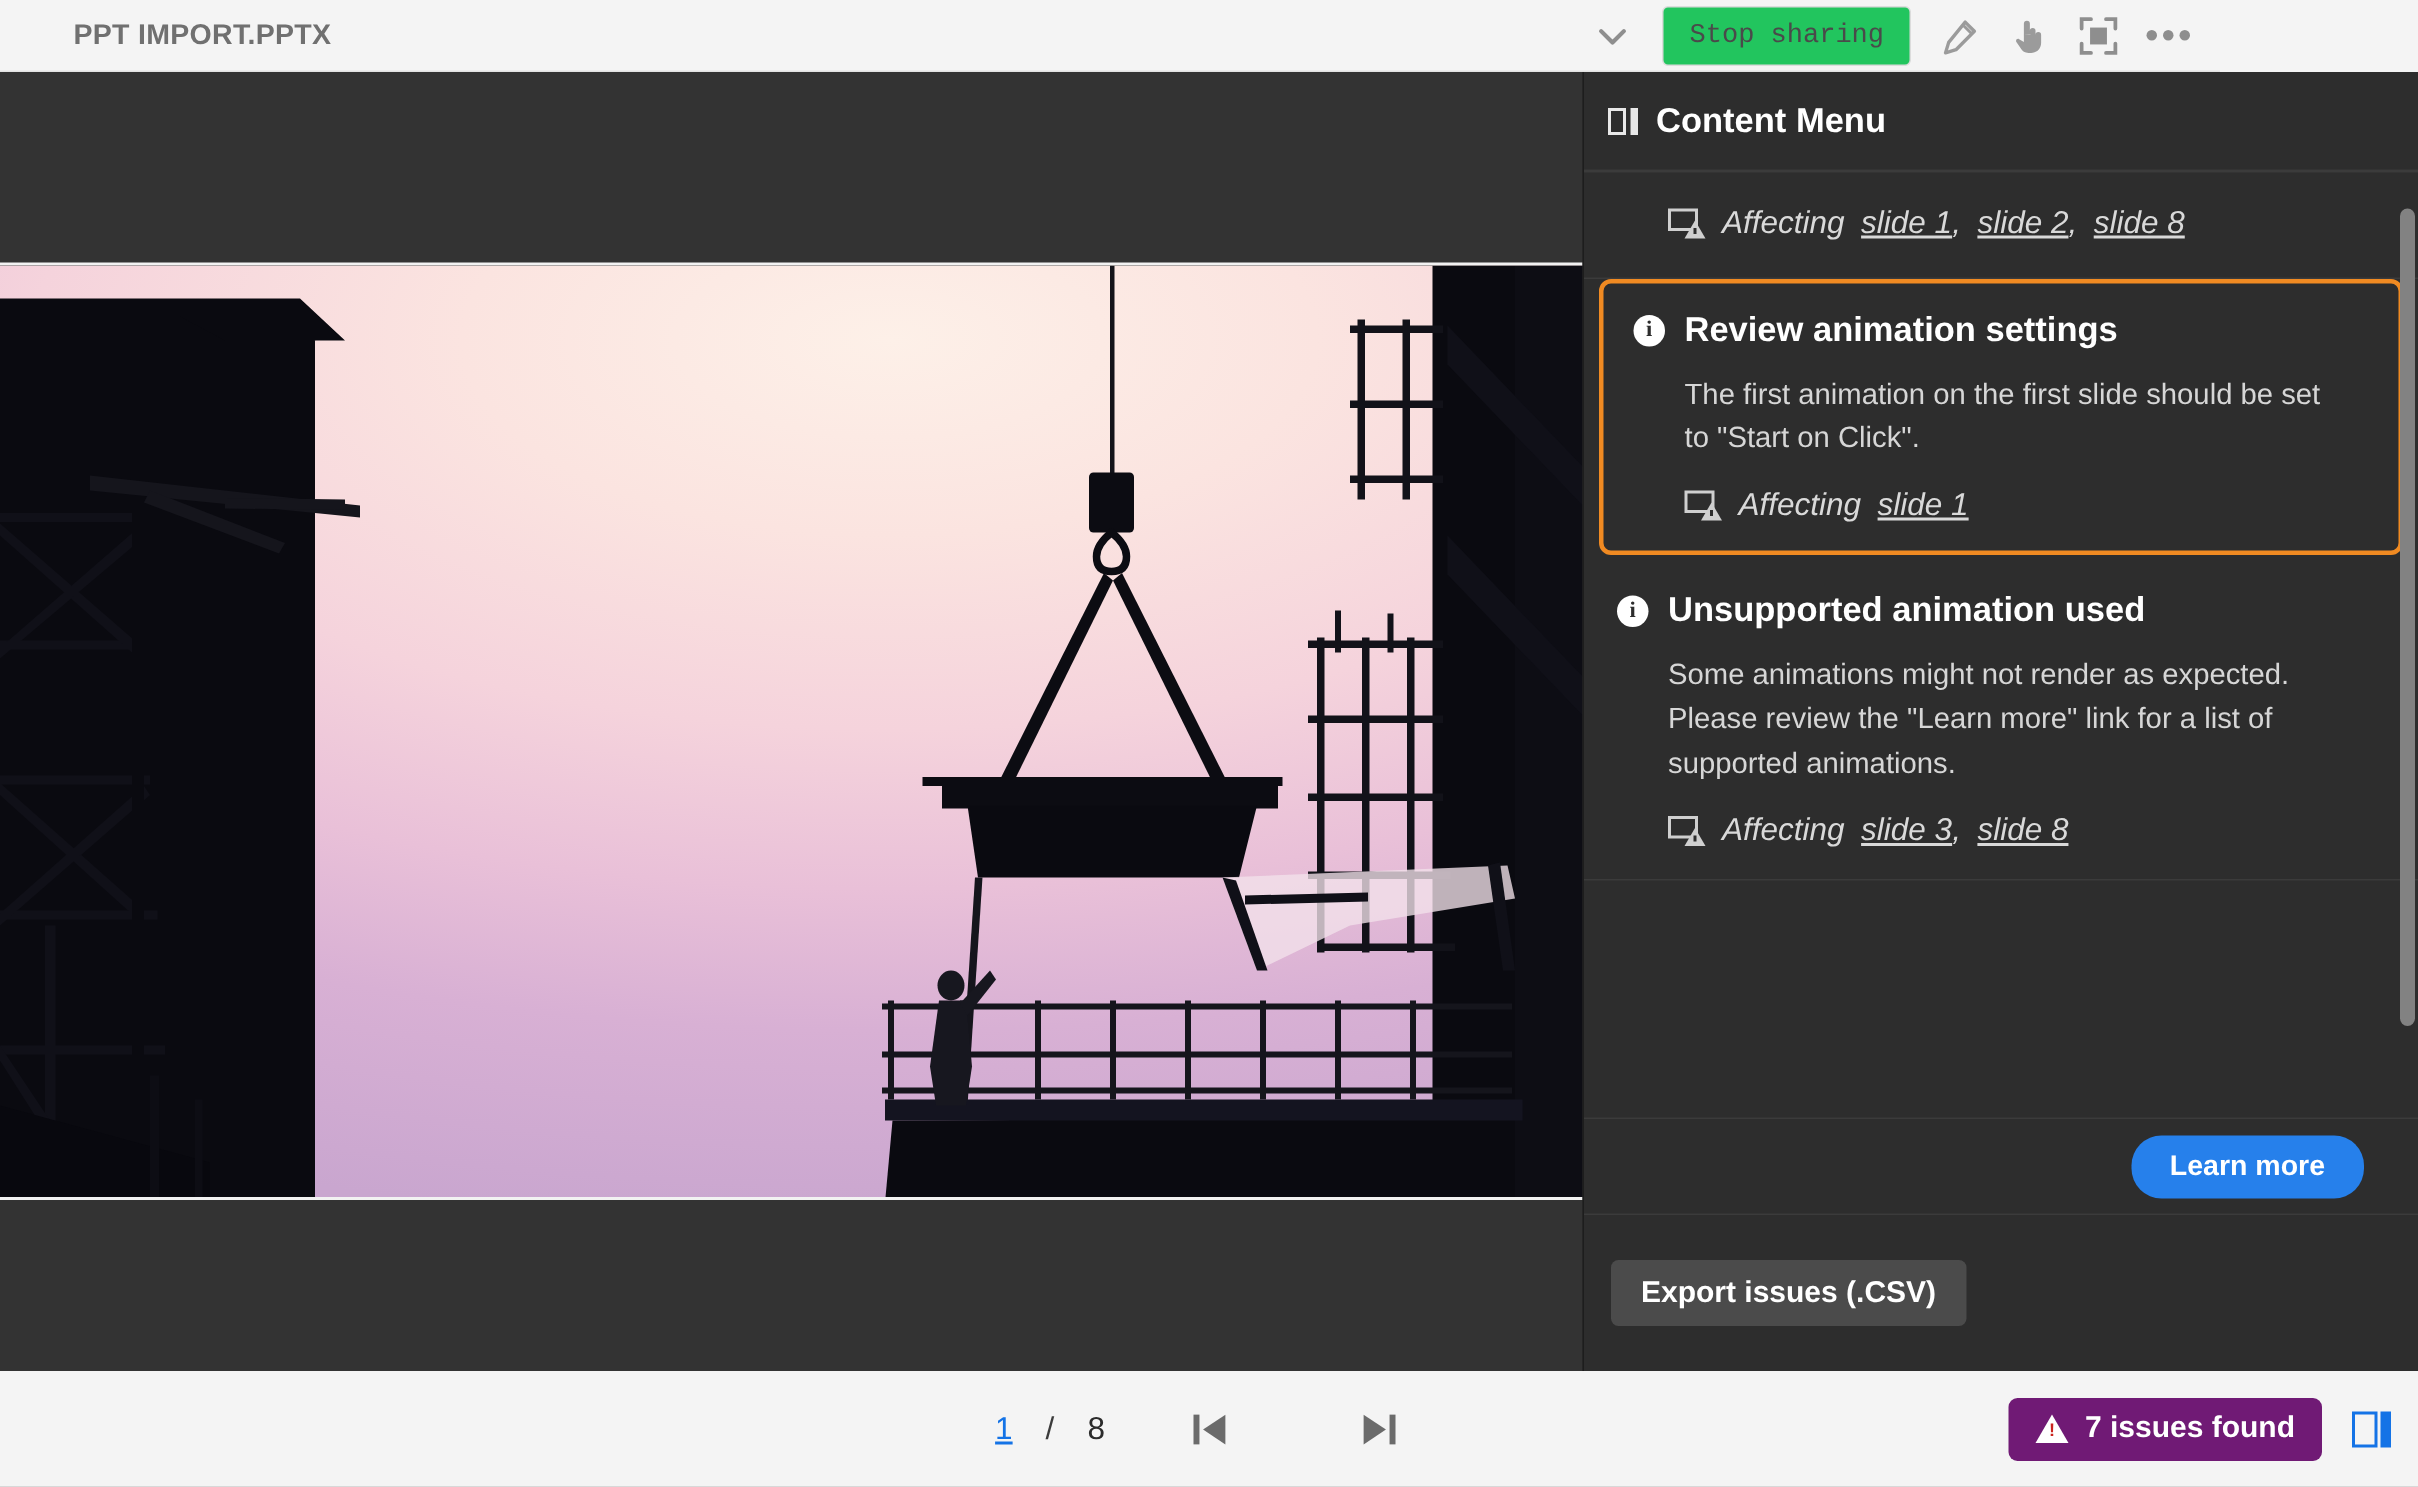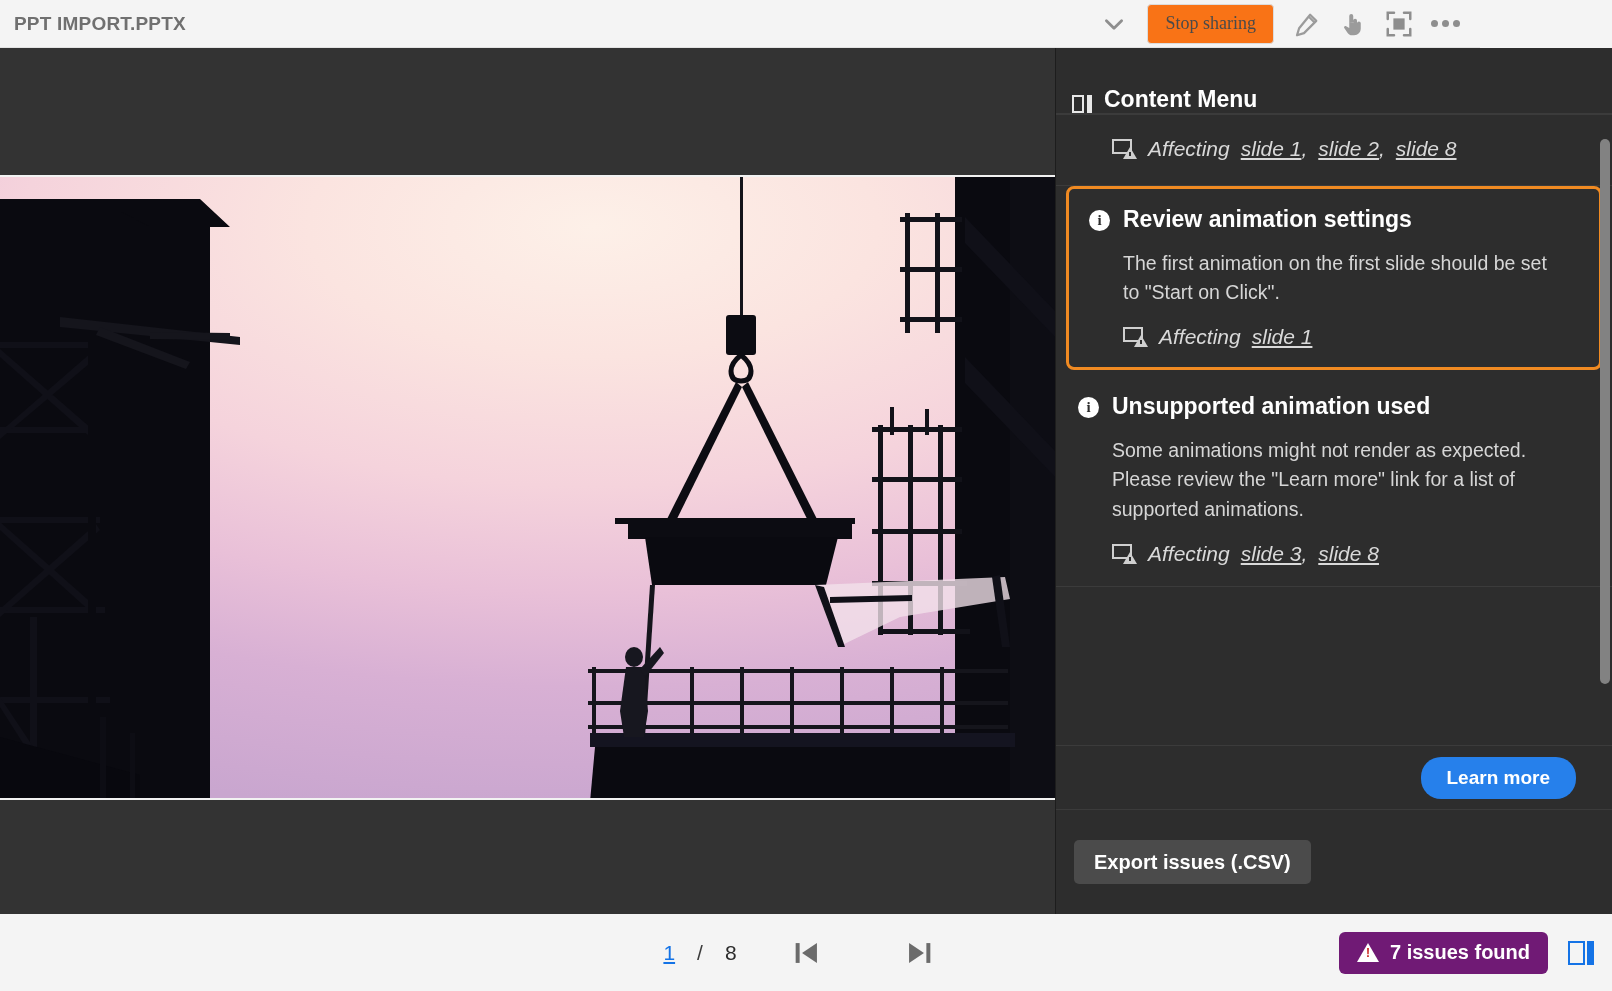--- a/index.html
+++ b/index.html
@@ -9,39 +9,39 @@
     background: #f4f4f4;
     overflow: hidden;
   }
   #app { position: relative; width: 1612px; height: 991px; background: #f4f4f4; }
 
   
   #topbar {
     position: absolute; left: 0; top: 0; width: 1480px; height: 48px;
     background: #f4f4f4;
     border-bottom: 1px solid #e2e2e2;
-    display: flex; align-items: center;
+    display: flex; align-items: center; padding-left: 35px;
   }
   #doc-title {
     margin-left: 14px;
     font-size: 19px; font-weight: 600; letter-spacing: .2px;
     color: #707070;
     white-space: nowrap;
   }
   #topbar-right {
     margin-left: auto; display: flex; align-items: center; gap: 0px; padding-right: 12px;
   }
   .tb-btn {
     display: flex; align-items: center; justify-content: center;
     width: 46px; height: 40px; cursor: pointer; color: #a6a6a6;
   }
   #stop-sharing {
     height: 40px; padding: 0 17px; margin: 0 10px;
-    background: #f97316; border: 1px solid #dcdcdc; border-radius: 4px;
-    font-size: 18px; color: #4a4a4a; font-family: Liberation Serif, serif;
+    background: #22c55e; border: 1px solid #dcdcdc; border-radius: 4px;
+    font-size: 18px; color: #4a4a4a; font-family: Liberation Mono, monospace;
     display: flex; align-items: center; cursor: pointer;
   }
   .dots { display: flex; gap: 4px; align-items: center; }
   .dots i { width: 7px; height: 7px; border-radius: 50%; background: #8e8e8e; display:block; }
 
   
   #stage {
     position: absolute; left: 0; top: 48px; width: 1612px; height: 866px;
     background: #333333; overflow: hidden;
   }
@@ -56,21 +56,21 @@
   }
 
   
   #panel {
     position: absolute; right: 0; top: 48px; width: 557px; height: 866px;
     background: #2d2d2d; color: #fff;
     display: flex; flex-direction: column;
     border-left: 1px solid #1d1d1d;
   }
   #panel-header {
-    height: 66px; display: flex; align-items: flex-end; padding: 0 0 0 16px;
+    height: 66px; display: flex; align-items: center; padding: 0 0 0 16px;
     border-bottom: 1px solid #3b3b3b;
   }
   #panel-header .ptitle {
     font-size: 23px; font-weight: 600; color: #ffffff; margin-left: 12px;
   }
   .panel-icon {
     width: 20px; height: 18px; position: relative; display: inline-block;
   }
   .panel-icon .outline { position:absolute; left:0; top:0; width:12px; height:18px; border:2px solid #e8e8e8; }
   .panel-icon .bar { position:absolute; right:0; top:0; width:5px; height:18px; background:#e8e8e8; }

